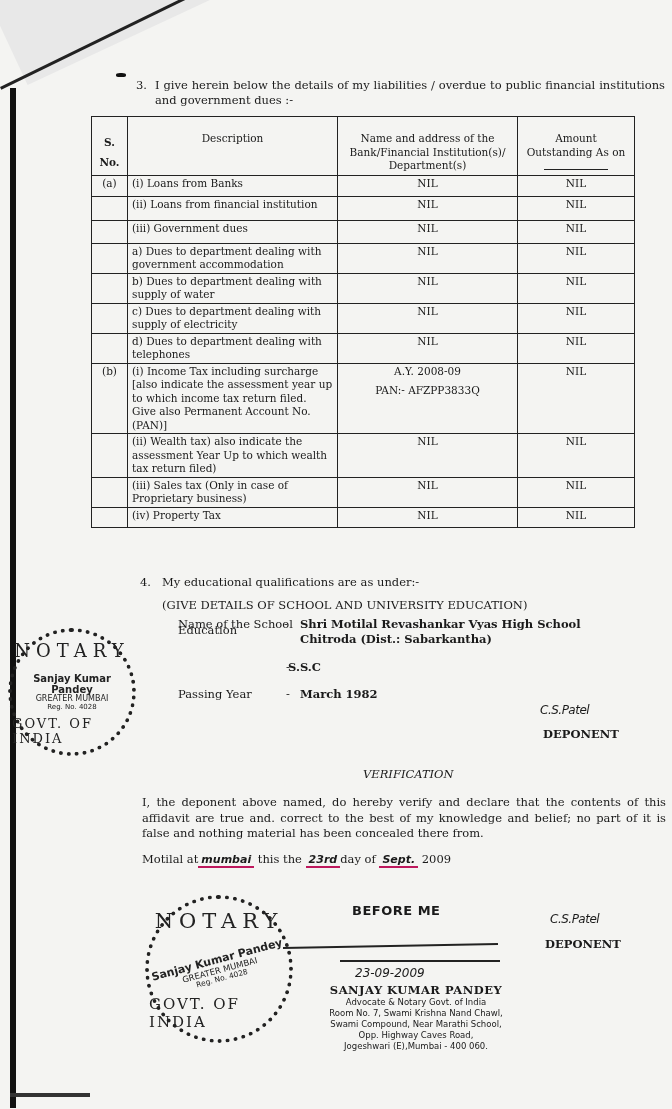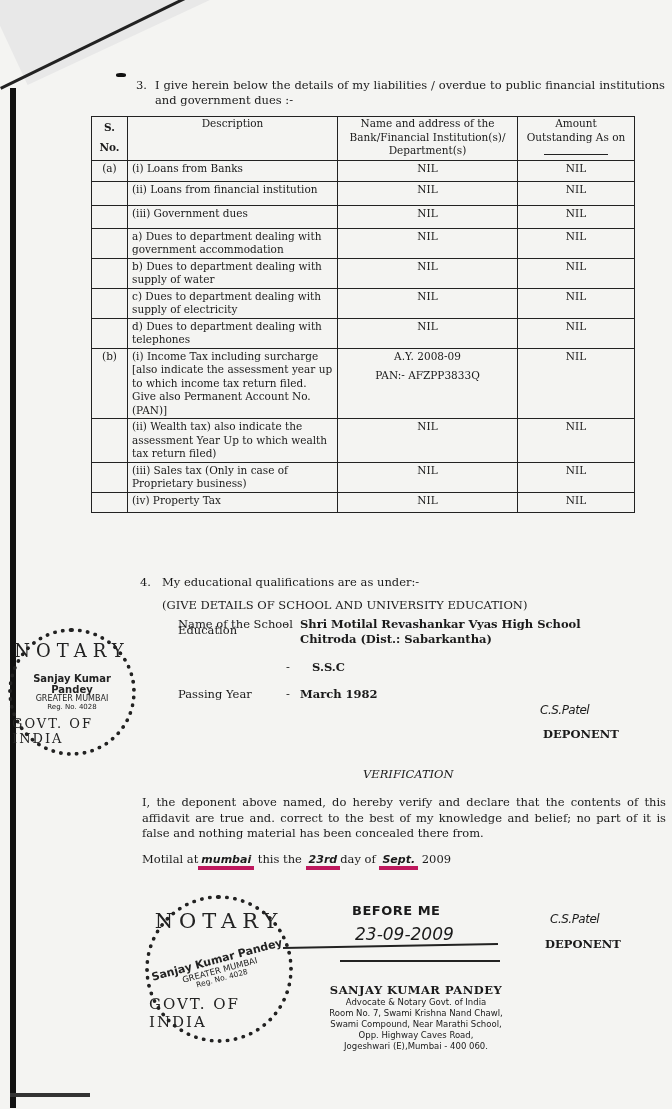--- a/index.html
+++ b/index.html
@@ -32,50 +32,50 @@
   .para3 .num { position: absolute; left: -19px; top: 0; }
 
   table.liab {
     position: absolute; left: 91px; top: 116px; border-collapse: collapse;
     font-size: 10.5px; line-height: 13.5px;
   }
   table.liab td, table.liab th {
     border: 1.3px solid #222; vertical-align: top; padding: 1px 4px;
     font-weight: normal;
   }
-  table.liab th { text-align: center; padding-top: 0; }
+  table.liab th { text-align: center; padding-top: 15px; }
   td.c-sno { width: 27px; text-align: center; }
   td.c-desc { width: 201px; }
   td.c-name { width: 171px; text-align: center; }
   td.c-amt { width: 108px; text-align: center; }
   .blank { display: inline-block; width: 64px; border-bottom: 1px solid #222; height: 10px; vertical-align: baseline; }
 
   .sec4 { position: absolute; left: 162px; top: 575px; font-size: 11.5px; line-height: 14px; }
   .sec4 .num { position: absolute; left: -22px; top: 0; }
   .row4 { position: absolute; font-size: 11.5px; }
   .bold { font-weight: bold; }
 
   .deponent { position: absolute; font-size: 11.5px; font-weight: bold; }
   .sig { position: absolute; font-family: "DejaVu Sans", sans-serif; font-style: italic; font-size: 12px; letter-spacing: -0.5px; }
 
   .verif-title { position: absolute; left: 363px; top: 767px; font-size: 11.5px; font-style: italic; }
   .verif-text { position: absolute; left: 142px; top: 795px; width: 524px; font-size: 11.5px; line-height: 15.5px; text-align: justify; }
   .verified-line { position: absolute; left: 142px; top: 852px; font-size: 11.5px; }
-  .hw { font-family: "DejaVu Sans", sans-serif; font-style: italic; font-weight: bold; border-bottom: 4px solid #be185d; font-size: 11px; padding: 0 3px; }
+  .hw { font-family: "DejaVu Sans", sans-serif; font-style: italic; font-weight: bold; border-bottom: 2px solid #be185d; font-size: 11px; padding: 0 3px; }
 
   .stamp {
     position: absolute; border-radius: 50%; border: 4px dotted #222;
     display: flex; align-items: center; justify-content: center;
     font-family: "DejaVu Sans", sans-serif; color: #222;
   }
   .stamp .inner { text-align: center; line-height: 1.1; }
   .stamp .big { font-family: "DejaVu Serif", serif; font-size: 20px; letter-spacing: 6px; position: absolute; }
 
   .before-me { position: absolute; left: 352px; top: 903px; font-family: "DejaVu Sans", sans-serif; font-weight: bold; font-size: 13px; letter-spacing: 0.5px; }
-  .notary-date { position: absolute; left: 355px; top: 924px; font-family: "DejaVu Sans", sans-serif; font-style: italic; font-size: 17px; }
+  .notary-date { position: absolute; left: 355px; top: 966px; font-family: "DejaVu Sans", sans-serif; font-style: italic; font-size: 12px; }
   .notary-block { position: absolute; left: 316px; top: 985px; width: 200px; text-align: center; font-family: "DejaVu Sans", sans-serif; font-size: 8.5px; line-height: 11px; }
   .notary-name { font-family: "DejaVu Serif", serif; font-weight: bold; font-size: 11.5px; letter-spacing: 0.5px; margin-bottom: 1px; }
   .sign-line { position: absolute; height: 2px; background: #222; }
 </style>
 </head>
 <body>
 
 <div class="fold"></div>
 <div class="fold-edge"></div>
 <div class="left-bar"></div>
@@ -173,21 +173,21 @@
   <div style="margin-top:9px;">(GIVE DETAILS OF SCHOOL AND UNIVERSITY EDUCATION)</div>
 </div>
 <div class="row4" style="left:178px; top:617px;">Name of the School</div>
 <div class="row4" style="left:284px; top:617px;">-</div>
 <div class="row4 bold" style="left:300px; top:617px; line-height:15px;">
   <div>Shri Motilal Revashankar Vyas High School</div>
   <div>Chitroda (Dist.: Sabarkantha)</div>
 </div>
 <div class="row4" style="left:178px; top:623px;">Education</div>
 <div class="row4" style="left:286px; top:660px;">-</div>
-<div class="row4 bold" style="left:312px; top:660px;">S.S.C</div>
+<div class="row4 bold" style="left:288px; top:660px;">S.S.C</div>
 <div class="row4" style="left:178px; top:687px;">Passing Year</div>
 <div class="row4" style="left:286px; top:687px;">-</div>
 <div class="row4 bold" style="left:300px; top:687px;">March 1982</div>
 
 <div class="sig" style="left:540px; top:703px;">C.S.Patel</div>
 <div class="deponent" style="left:543px; top:727px;">DEPONENT</div>
 
 <div class="verif-title">VERIFICATION</div>
 <div class="verif-text">I, the deponent above named, do hereby verify and declare that the contents of this affidavit are true and. correct to the best of my knowledge and belief; no part of it is false and nothing material has been concealed there from.</div>
 <div class="verified-line">

